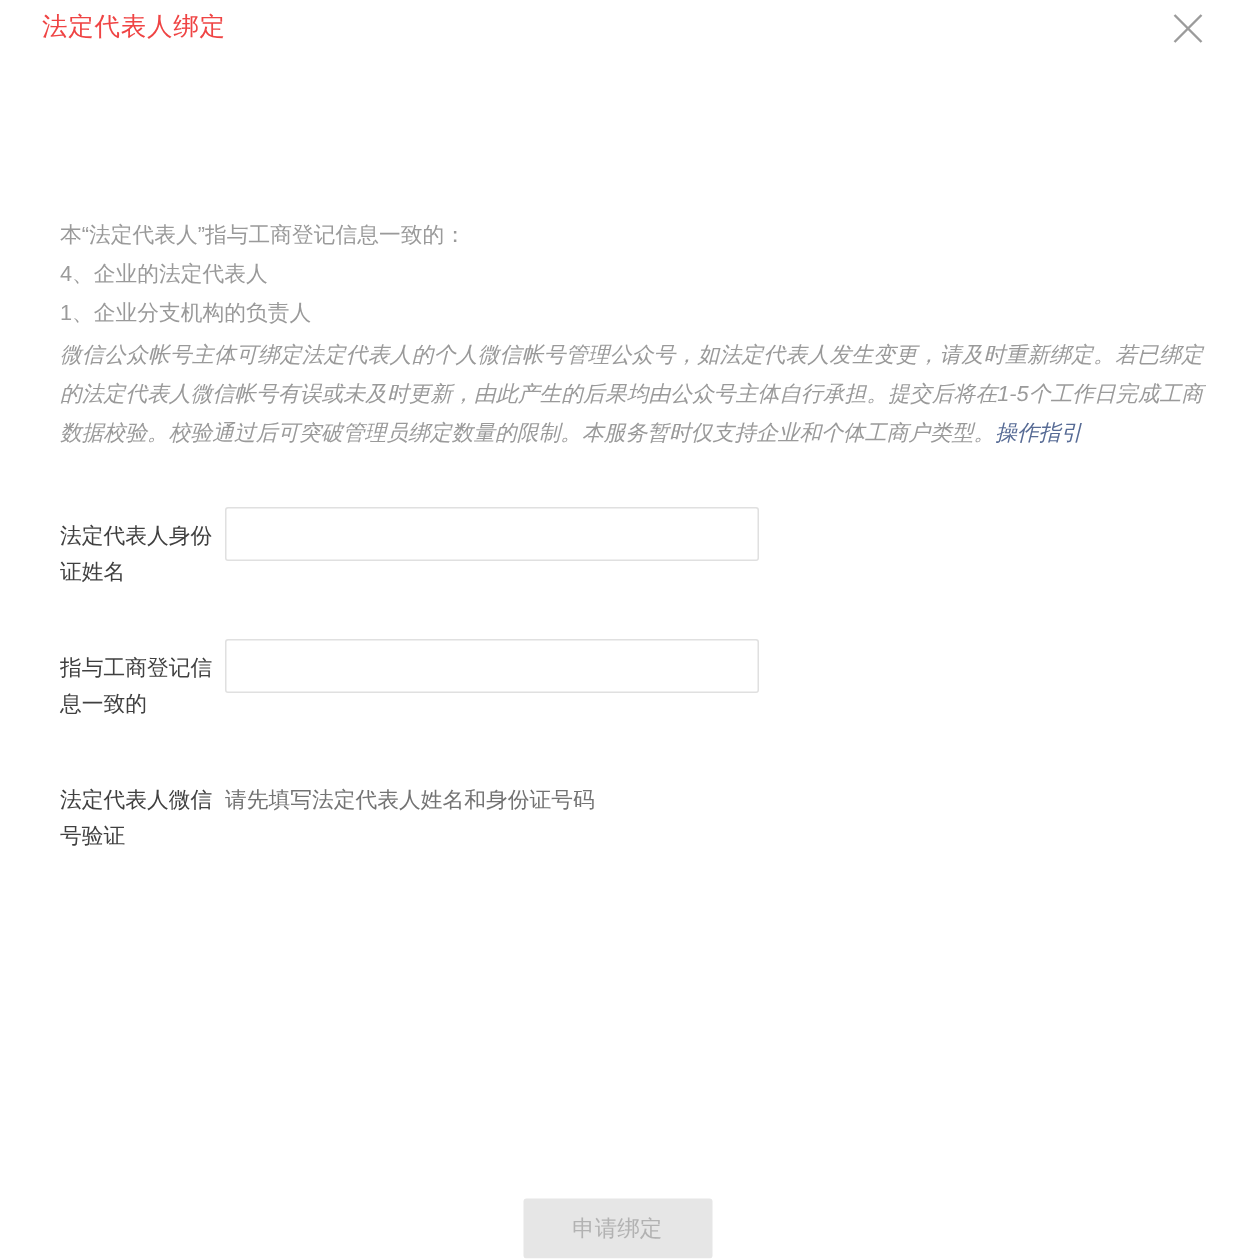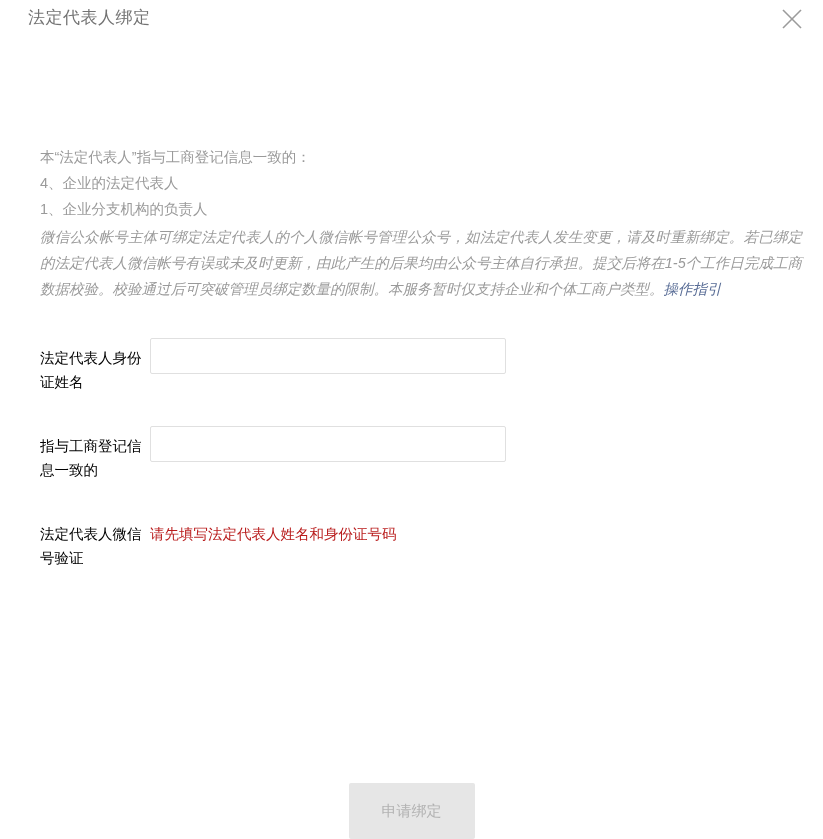--- a/index.html
+++ b/index.html
@@ -21,21 +21,21 @@
     position: relative;
     height: 56px;
     padding: 0 24px;
     box-sizing: border-box;
   }
   .dialog-title {
     position: absolute;
     left: 28px;
     top: 6px;
     font-size: 17px;
-    color: #737373;
+    color: #ef4444;
     letter-spacing: 0.5px;
   }
   .close-btn {
     position: absolute;
     right: 14px;
     top: 2px;
     width: 34px;
     height: 34px;
     cursor: pointer;
   }
@@ -77,21 +77,21 @@
   .form-row {
     display: flex;
     align-items: flex-start;
     margin-bottom: 32px;
   }
   .form-label {
     width: 110px;
     flex: 0 0 110px;
     font-size: 14.5px;
     line-height: 24px;
-    color: #000000;
+    color: #404040;
     padding-top: 8px;
   }
   .form-field {
     flex: 0 0 auto;
   }
   .text-input {
     width: 356px;
     height: 36px;
     box-sizing: border-box;
     border: 1px solid #e0e0e0;
@@ -99,36 +99,36 @@
     padding: 0 10px;
     font-size: 14px;
     color: #353535;
     outline: none;
     background: #fff;
     font-family: "Liberation Sans", sans-serif;
   }
   .hint-text {
     font-size: 14.5px;
     line-height: 24px;
-    color: #b91c1c;
+    color: #737373;
     padding-top: 8px;
     font-family: Liberation Serif, serif;
   }
 
   
   .dialog-footer {
     position: absolute;
     left: 0;
     bottom: 0;
     width: 100%;
     text-align: center;
   }
   .submit-btn {
     width: 126px;
-    height: 56px;
+    height: 40px;
     background: #e6e6e6;
     color: #b2b2b2;
     border: none;
     border-radius: 2px;
     font-size: 15px;
     font-family: "Liberation Sans", sans-serif;
     cursor: not-allowed;
   }
 </style>
 </head>

